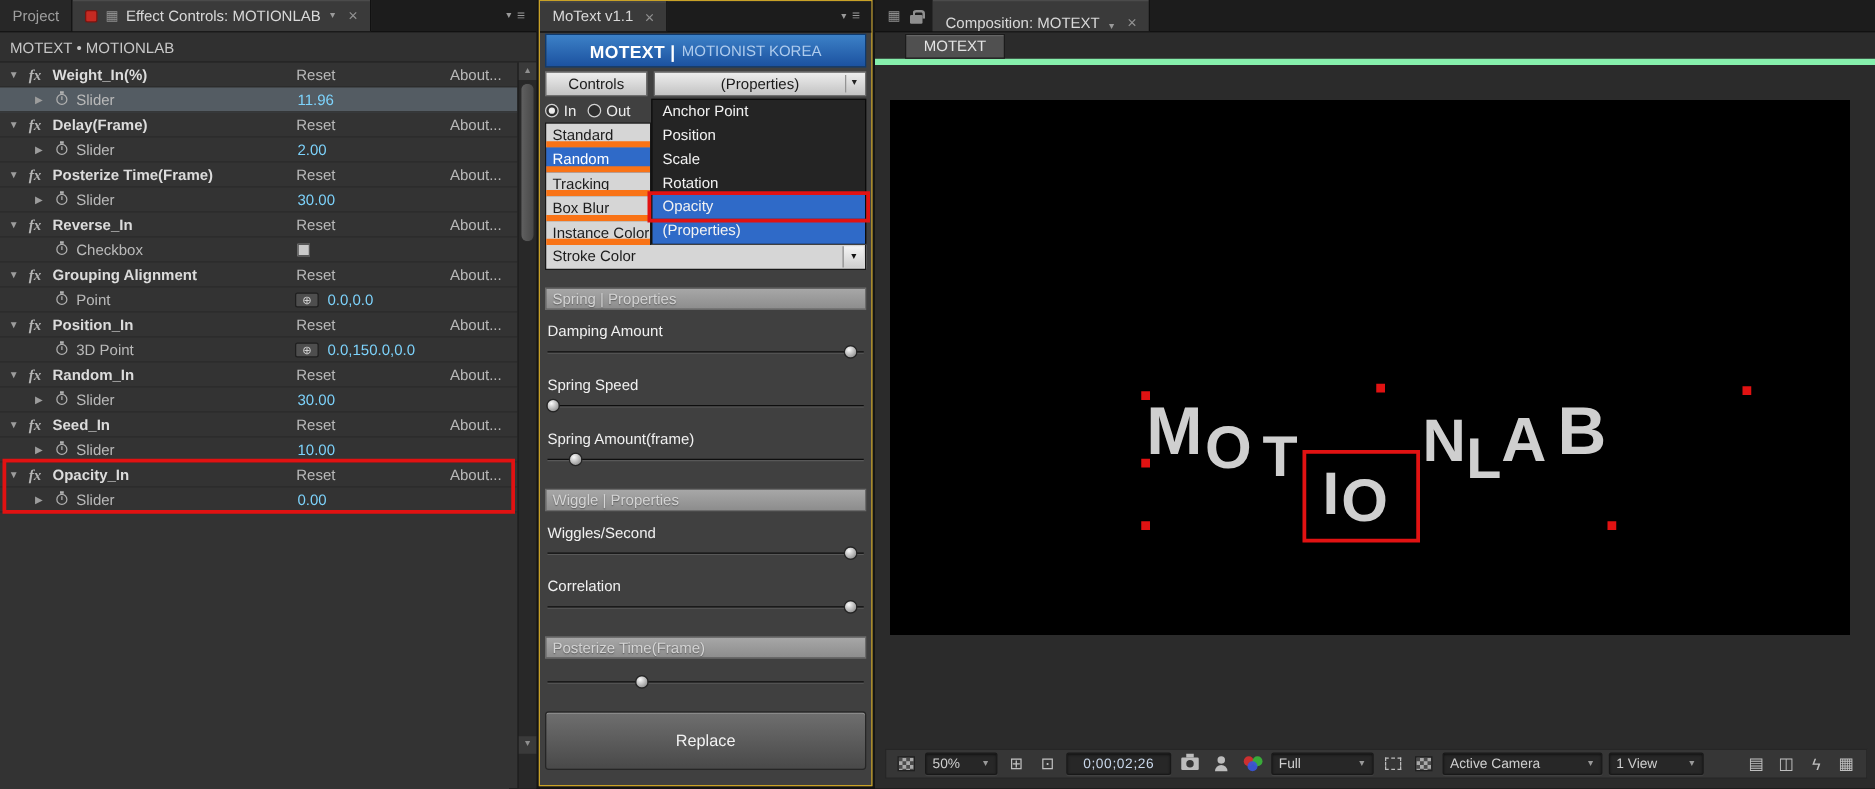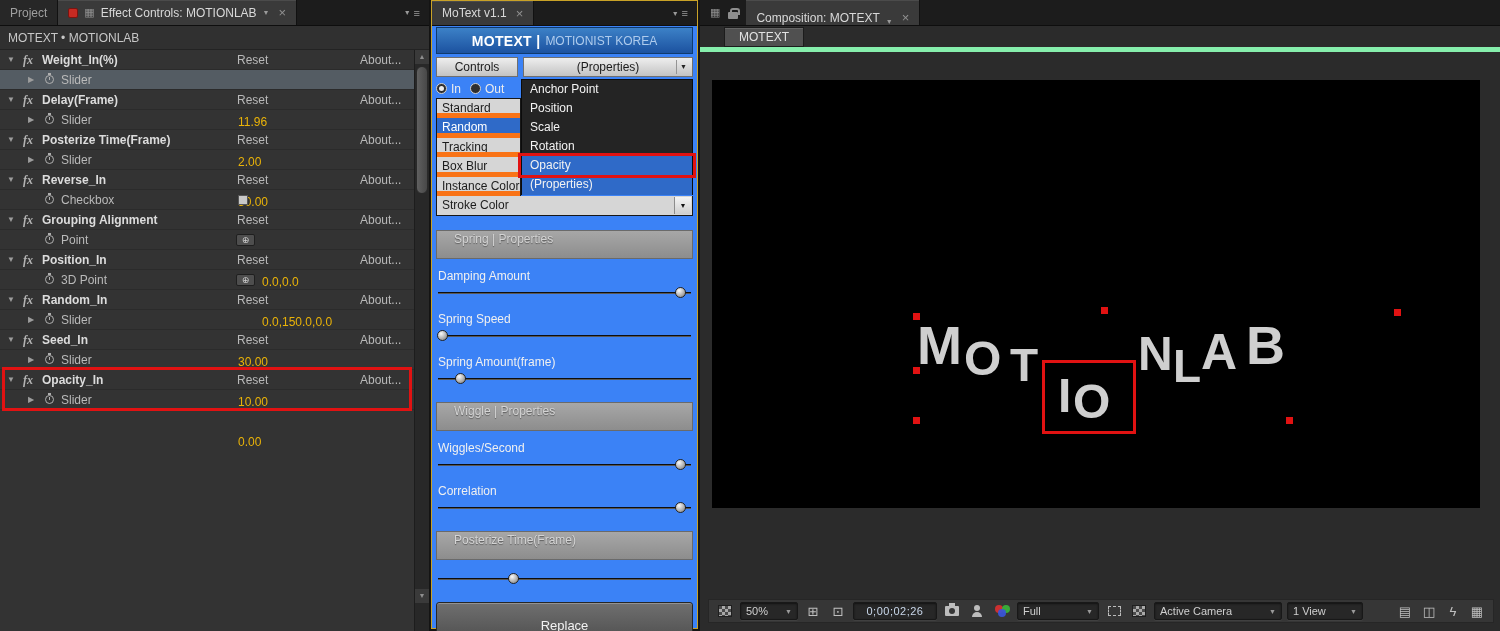--- a/index.html
+++ b/index.html
@@ -33,32 +33,32 @@
   .pname { left:42px; color:#dcdcdc; font-weight:bold; }
   .plink { color:#b9b9b9; }
   .reset { left:237px; }
   .about { left:360px; }
   .child-row > .tri { left:28px; }
   .child-row.selected { background:#545c63; }
   .prow > .sw { left:45px; top:5px; width:9px; height:9px; border:1px solid #b0b0b0; border-radius:50%; }
   .sw::before { content:''; position:absolute; top:-3px; left:2px; width:3px; height:2px; background:#b0b0b0; }
   .sw::after { content:''; position:absolute; top:1px; left:3px; width:1px; height:3px; background:#b0b0b0; }
   .clabel { left:61px; color:#bababa; }
-  .cvalue { left:238px; color:#eab308;margin-top:42px; }
+  .cvalue { left:238px; color:#7dd3fc; }
   .cvalue.pt { left:262px; }
   .prow > .pt-btn { left:236px; top:4px; width:19px; height:12px; line-height:11px; background:#4e4e4e; border:1px solid #1f1f1f; border-radius:2px; color:#cfcfcf; font-size:9px; text-align:center; }
   .prow > .cbox { left:238px; top:5px; width:10px; height:10px; background:#c9c9c9; border:1px solid #565656; }
   .red-frame { position:absolute; left:2px; right:2px; top:-3px; bottom:-1px; border:3px solid #e11212; z-index:5; pointer-events:none; }
   #scrollbar { position:absolute; top:50px; right:0; bottom:0; width:15px; background:#282828; border-left:1px solid #1d1d1d; }
   .sb-btn { position:absolute; left:0; width:14px; height:14px; background:#3a3a3a; color:#8f8f8f; font-size:7px; text-align:center; line-height:14px; }
   .sb-up { top:0; } .sb-down { bottom:28px; }
   #sb-thumb { position:absolute; left:1px; top:16px; width:12px; height:128px; background:linear-gradient(90deg,#606060,#484848); border:1px solid #2a2a2a; border-radius:6px; }
 
   
-  #panel-mid { left:431px; width:267px; height:629px; background:#3b82f6; border:1px solid #c9a227; }
+  #panel-mid { left:431px; width:267px; height:629px; background:#404040; border:1px solid #c9a227; }
   #panel-mid .tabbar { height:25px; }
   .mt-body { position:absolute; top:26px; left:4px; right:4px; bottom:4px; }
   .mt-header { height:27px; background:linear-gradient(#3c81c7,#1c52a0); border:1px solid #0f3a6e; display:flex; align-items:center; justify-content:center; gap:5px; }
   .brand { color:#fff; font-weight:bold; font-size:14px; letter-spacing:.3px; }
   .brand-sub { color:#aecbed; }
   .mt-toprow { display:flex; gap:5px; margin-top:3px; height:20px; }
   .lt-btn { background:linear-gradient(#eee,#c3c3c3); border:1px solid #6f6f6f; color:#1b1b1b; display:flex; align-items:center; justify-content:center; }
   #btn-controls { width:82px; }
   #dd-properties { flex:1; position:relative; }
   .dd-arrow { position:absolute; right:2px; top:2px; width:14px; height:14px; border-left:1px solid #949494; font-size:7px; color:#222; line-height:14px; text-align:center; }
@@ -69,21 +69,21 @@
   .radio-lbl { margin-right:5px; }
   #mode-list { position:absolute; left:0; top:19px; width:85px; border:1px solid #181818; }
   .mode-item { height:19.4px; line-height:19.4px; background:#d6d6d6; color:#1c1c1c; padding-left:5px; border-bottom:5px solid #f97316; white-space:nowrap; overflow:hidden; }
   .mode-item.selected { background:#2f6ac8; color:#fff; }
   #props-menu { position:absolute; left:85px; right:0; top:0; bottom:1px; background:#242424; border:1px solid #0b0b0b; z-index:3; }
   .menu-item { position:relative; height:19.1px; line-height:19.1px; color:#f2f2f2; padding-left:8px; }
   .menu-item.selected { background:#2f6ac8; }
   .menu-item .red-frame { left:-4px; right:-4px; top:-3px; bottom:-3px; }
   .stroke-row { position:relative; height:20px; line-height:19px; background:#d6d6d6; color:#1c1c1c; padding-left:5px; border:1px solid #181818; border-top:none; }
   .stroke-dd { position:absolute; right:1px; top:1px; width:17px; height:17px; background:linear-gradient(#f4f4f4,#cfcfcf); border-left:1px solid #8c8c8c; color:#111; font-size:7px; text-align:center; line-height:17px; }
-  .sect-bar { height:29px; line-height:16px; margin-top:14px; background:linear-gradient(#a7a7a7,#8d8d8d); border:1px solid #6a6a6a; color:#d4d4d4; padding-left:17px; text-shadow:0 1px 1px #5c5c5c; }
+  .sect-bar { height:18px; line-height:16px; margin-top:14px; background:linear-gradient(#a7a7a7,#8d8d8d); border:1px solid #6a6a6a; color:#d4d4d4; padding-left:5px; text-shadow:0 1px 1px #5c5c5c; }
   .sl-label { margin:10px 0 0 2px; height:15px; color:#f0f0f0; }
   .sl-track { position:relative; height:18px; margin:0 2px; }
   .sl-track::before { content:''; position:absolute; left:0; right:0; top:8px; height:1px; background:#0e0e0e; box-shadow:0 1px 0 #585858; }
   .sect-bar + .sl-track { margin-top:10px; }
   .knob { position:absolute; top:3px; width:11px; height:11px; margin-left:-6px; border-radius:50%; border:1px solid #242424; background:radial-gradient(circle at 35% 30%,#fafafa,#b2b2b2 55%,#787878); }
   #btn-replace { margin-top:14px; height:47px; background:linear-gradient(#6f6f6f,#494949); border:1px solid #262626; border-radius:3px; color:#f2f2f2; font-size:13px; display:flex; align-items:center; justify-content:center; box-shadow:inset 0 1px 0 rgba(255,255,255,.25); }
 
   
   #panel-right { left:700px; width:800px; height:631px; background:#2b2b2b; }
   #panel-right .tabbar { align-items:center; gap:8px; padding-left:10px; }

